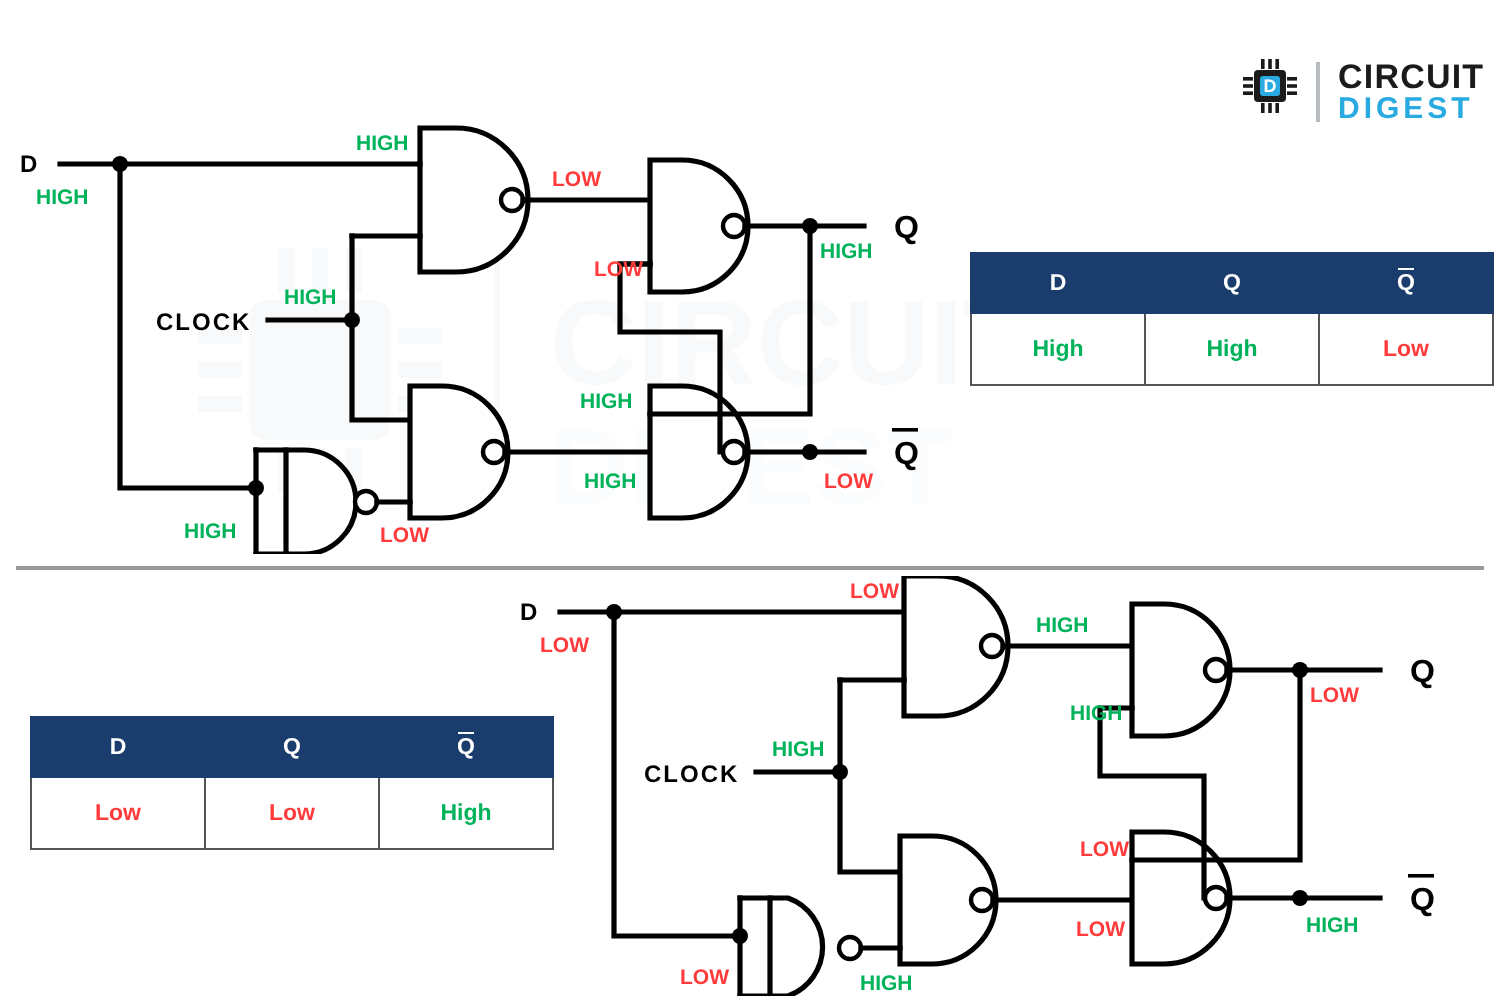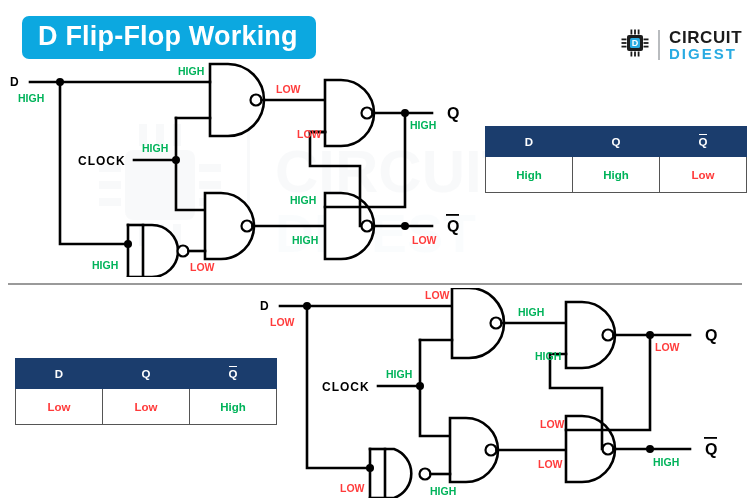--- a/index.html
+++ b/index.html
@@ -74,21 +74,20 @@
   .ovl{position:relative;display:inline-block;}
   .ovl::before{
     content:"";position:absolute;left:0;right:0;top:-2px;height:1.4px;background:currentColor;
   }
 </style>
 </head>
 <body>
 
 <div class="root">
 
-  <div class="title-banner">D Flip-Flop Working</div>
 
   <div class="logo">
     <span>
       <svg width="30" height="30" viewBox="0 0 30 30">
         <g fill="#1b1b1b">
           <rect x="7" y="7" width="16" height="16" rx="2"></rect>
           <rect x="10.5" y="1.5" width="1.8" height="5"></rect>
           <rect x="14.1" y="1.5" width="1.8" height="5"></rect>
           <rect x="17.7" y="1.5" width="1.8" height="5"></rect>
           <rect x="10.5" y="23.5" width="1.8" height="5"></rect>

